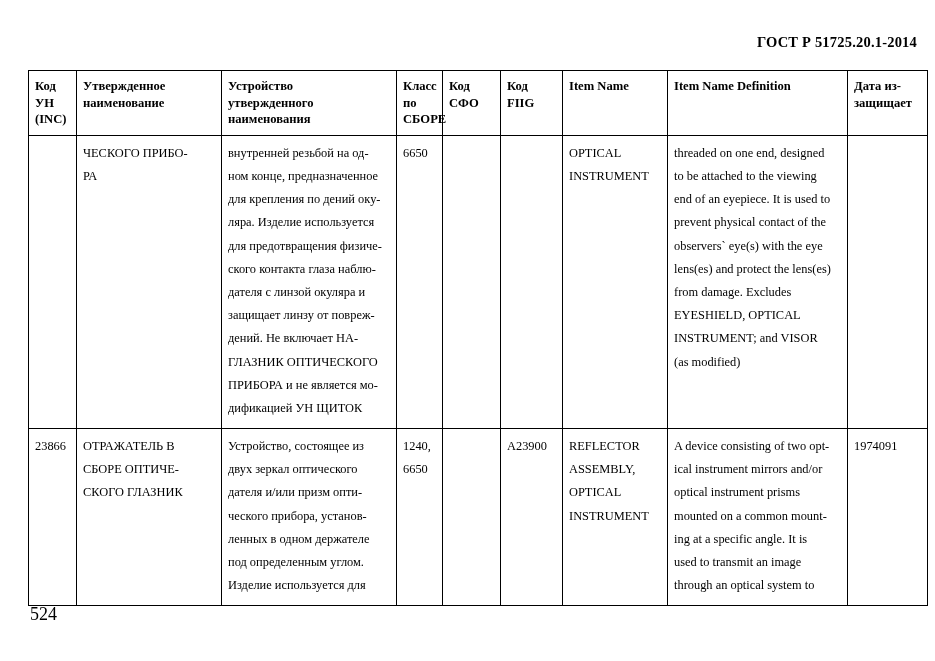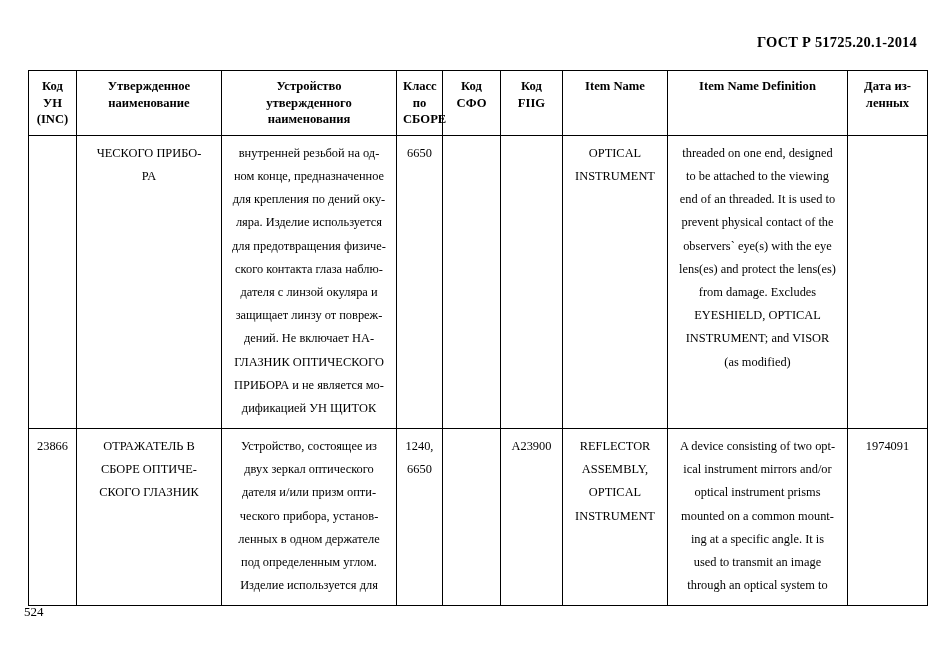--- a/index.html
+++ b/index.html
@@ -39,21 +39,21 @@
     table-layout: fixed;
   }
   table.main td, table.main th {
     border: 1px solid #000000;
     vertical-align: top;
     padding: 6px 6px 8px 6px;
     font-size: 12.4px;
     line-height: 1.87;
     font-family: "Liberation Serif", serif;
     font-weight: normal;
-    text-align: center;
+    text-align: left;
   }
   table.main thead th {
     font-weight: bold;
     line-height: 1.32;
     padding-top: 7px;
     padding-bottom: 7px;
     font-size: 12.6px;
   }
   .c0 { width: 48px; }
   .c1 { width: 145px; }
@@ -63,23 +63,23 @@
   .c5 { width: 62px; }
   .c6 { width: 105px; }
   .c7 { width: 180px; }
   .c8 { width: 80px; }
 
   .cell-lines > div {
     white-space: nowrap;
   }
   .page-number {
     position: absolute;
-    left: 24px;
+    left: 30px;
     top: 604px;
-    font-size: 13px;
+    font-size: 18px;
     font-family: "Liberation Serif", serif;
   }
 </style>
 </head>
 <body>
 
 <div class="page">
 
   <div class="doc-header">ГОСТ Р 51725.20.1-2014</div>
 
@@ -142,21 +142,21 @@
           </div>
         </th>
         <th>
           <div class="cell-lines">
             <div>Item Name Definition</div>
           </div>
         </th>
         <th>
           <div class="cell-lines">
             <div>Дата из-</div>
-            <div>ленных</div>
+            <div>защищает</div>
           </div>
         </th>
       </tr>
     </thead>
     <tbody>
       <tr>
         <td>
           <div class="cell-lines"></div>
         </td>
         <td>
@@ -195,21 +195,21 @@
         <td>
           <div class="cell-lines">
             <div>OPTICAL</div>
             <div>INSTRUMENT</div>
           </div>
         </td>
         <td>
           <div class="cell-lines">
             <div>threaded on one end, designed</div>
             <div>to be attached to the viewing</div>
-            <div>end of an threaded. It is used to</div>
+            <div>end of an eyepiece. It is used to</div>
             <div>prevent physical contact of the</div>
             <div>observers` eye(s) with the eye</div>
             <div>lens(es) and protect the lens(es)</div>
             <div>from damage. Excludes</div>
             <div>EYESHIELD, OPTICAL</div>
             <div>INSTRUMENT; and VISOR</div>
             <div>(as modified)</div>
           </div>
         </td>
         <td>

